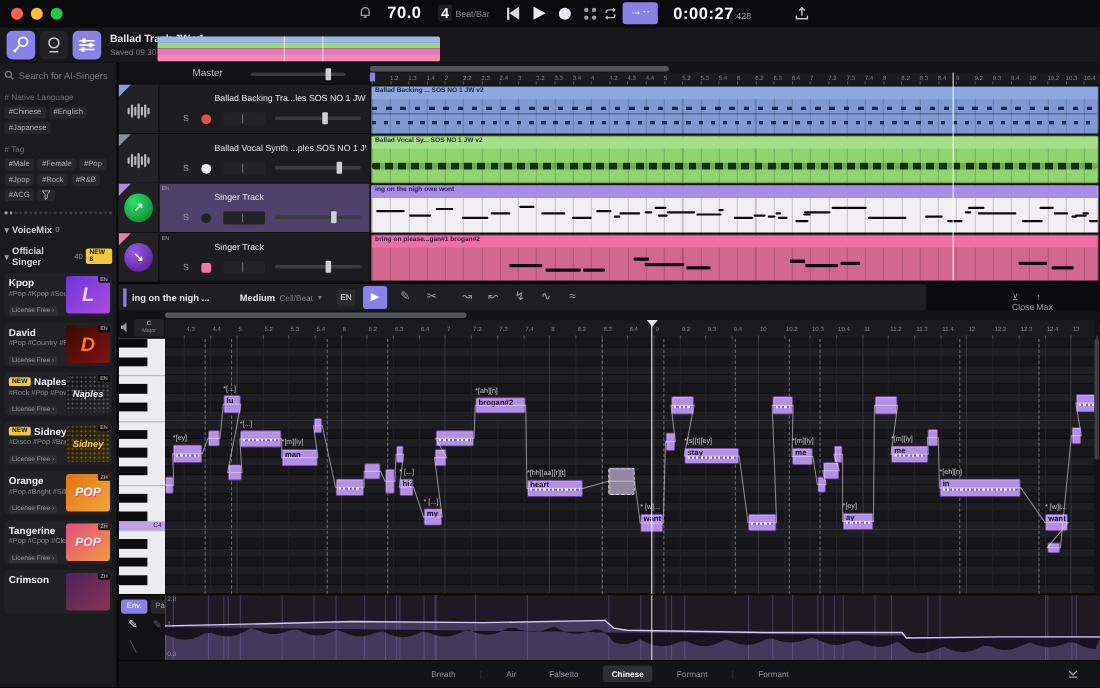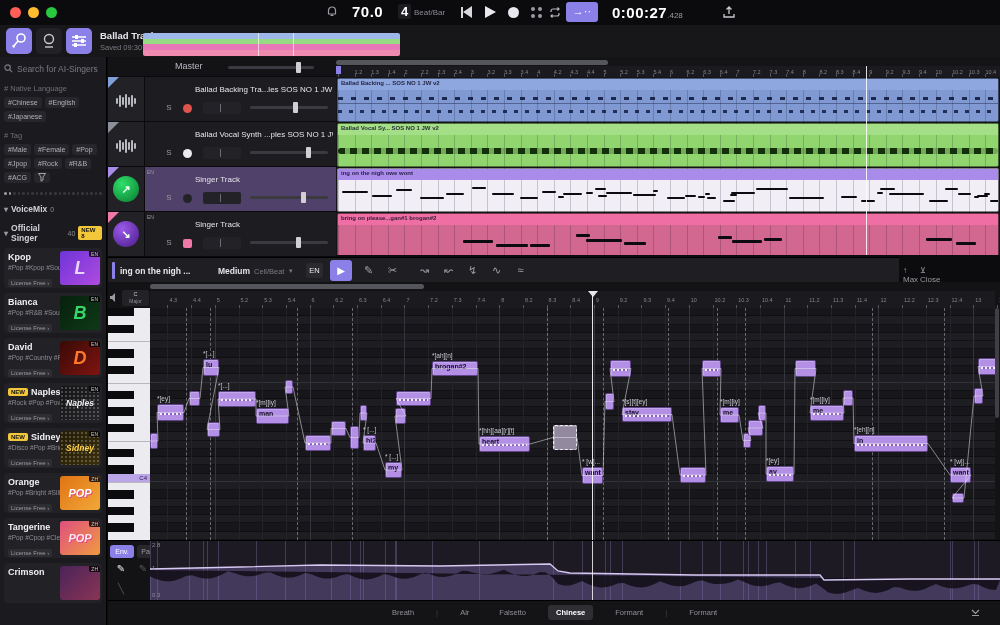--- a/index.html
+++ b/index.html
@@ -59,21 +59,21 @@
   .orb{position:absolute;left:5px;top:9px;width:26px;height:26px;border-radius:50%;color:#eafff0;font-size:11px;text-align:center;line-height:26px;font-weight:bold;}
   
   .arrange{position:absolute;left:336px;top:57px;width:664px;height:198px;background:#141417;overflow:hidden;}
   .ruler{background:#1b1b1f;border-bottom:1px solid #000;}
   .rlab{position:absolute;top:3px;font-size:5.5px;color:#82828a;}
   .rtick{position:absolute;bottom:0;width:1px;height:3px;background:#55555c;}
   .clip{position:absolute;border-radius:2px;border:1px solid rgba(0,0,0,.45);overflow:hidden;}
   .cliphead{position:absolute;left:0;top:0;right:0;height:11px;font-size:6px;font-weight:bold;color:rgba(15,12,40,.85);padding:1px 0 0 3px;box-sizing:border-box;}
   .dash{position:absolute;height:2px;background:#0c0c10;border-radius:1px;}
   
-  .edbar{position:absolute;left:108px;top:257px;width:791px;height:25px;background:#1f1f23;border-top:1px solid #000;border-bottom:1px solid #000;}
+  .edbar{position:absolute;left:108px;top:257px;width:734px;height:25px;background:#1f1f23;border-top:1px solid #000;border-bottom:1px solid #000;}
   .edtool{position:absolute;top:4px;width:17px;height:17px;color:#9a9aa2;font-size:11px;text-align:center;line-height:17px;}
   
   .editor{position:absolute;left:108px;top:282px;width:892px;height:258px;background:#131316;overflow:hidden;}
   .scrollbar{position:absolute;height:5px;background:#55555c;border-radius:3px;}
   .note{position:absolute;background:#b38fe6;border:1px solid rgba(30,10,60,.55);border-radius:2px;box-sizing:border-box;color:#140b26;font-size:7px;font-weight:bold;overflow:hidden;padding:1px 0 0 2px;box-shadow:inset 1px 1px 0 rgba(255,255,255,.22);}
   .note.sel{background:#93899f;border:1px dashed #eceaf2;}
   .vib{position:absolute;left:2px;right:2px;top:50%;height:2px;background:repeating-linear-gradient(90deg,rgba(255,255,255,.85) 0 2px,rgba(90,50,140,.5) 2px 4px);}
   .ph{position:absolute;color:#c9c9d2;font-size:6.5px;white-space:nowrap;}
   .dotline{position:absolute;top:0;bottom:0;width:0;border-left:1px dashed rgba(205,205,215,.45);}
   
@@ -233,26 +233,20 @@
       <span class="caret"></span>
       <span>Official Singer</span>
       <span class="cnt">40</span>
       <span class="newbadge">NEW 8</span>
     </div>
     <div id="singerList">
         <div class="scard"><div class="sname">
             <div>Kpop</div>
           </div><div class="stags">#Pop #Kpop #Soul #</div><div class="slic">License Free ›</div><div class="sart" style="background: linear-gradient(135deg, rgb(110, 53, 216), rgb(176, 74, 224));">
             <div style="color: rgb(230, 214, 255); font-weight: bold; font-style: italic; font-size: 18px;">L</div>
-            <div class="langb">EN</div>
-          </div></div>
-        <div class="scard"><div class="sname">
-            <div>Bianca</div>
-          </div><div class="stags">#Pop #R&amp;B #Soul #</div><div class="slic">License Free ›</div><div class="sart" style="background: linear-gradient(135deg, rgb(7, 32, 13), rgb(14, 58, 24));">
-            <div style="color: rgb(53, 216, 104); font-weight: bold; font-style: italic; font-size: 18px;">B</div>
             <div class="langb">EN</div>
           </div></div>
         <div class="scard"><div class="sname">
             <div>David</div>
           </div><div class="stags">#Pop #Country #Fo</div><div class="slic">License Free ›</div><div class="sart" style="background: linear-gradient(135deg, rgb(56, 10, 6), rgb(128, 20, 16));">
             <div style="color: rgb(255, 122, 40); font-weight: bold; font-style: italic; font-size: 18px;">D</div>
             <div class="langb">EN</div>
           </div></div>
         <div class="scard"><div class="sname">
             <div class="newbadge">NEW</div>
@@ -539,21 +533,21 @@
     <div class="a" style="left:181px;top:9px;font-size:7px;color:#7a7a82">▾</div>
     <div class="a" style="left:198px;top:5px;width:17px;height:15px;background:#2a2a2e;border-radius:2px;color:#e8e8ec;font-size:7.5px;text-align:center;line-height:15px">EN</div>
     <div class="a" style="left:222px;top:2px;width:22px;height:21px;background:#8b7fe8;border-radius:3px;color:#fff;font-size:10px;text-align:center;line-height:21px">▶</div>
     <div class="edtool" style="left:252px">✎</div>
     <div class="edtool" style="left:276px">✂</div>
     <div class="edtool" style="left:308px">↝</div>
     <div class="edtool" style="left:332px">↜</div>
     <div class="edtool" style="left:356px">↯</div>
     <div class="edtool" style="left:380px">∿</div>
     <div class="edtool" style="left:404px">≈</div>
-    <div class="a" style="left:795px;top:8px;font-size:8px;color:#9a9aa2">↑ <span>Max</span></div>
+    <div class="a" style="left:834px;top:8px;font-size:8px;color:#9a9aa2">↑ <span>Max</span></div>
     <div class="a" style="left:812px;top:8px;font-size:8px;color:#9a9aa2">⊻ <span>Close</span></div>
   </div>
 
   <div class="editor">
     <div class="scrollbar" style="left:42px;top:2px;width:274px"></div>
     <div class="a" style="left:1px;top:10px">
       <svg width="11" height="11" viewBox="0 0 11 11">
           <path d="M1 4 h2 l3-3 v9 l-3-3 H1 Z" fill="#9a9aa2"></path>
         </svg>
     </div>

